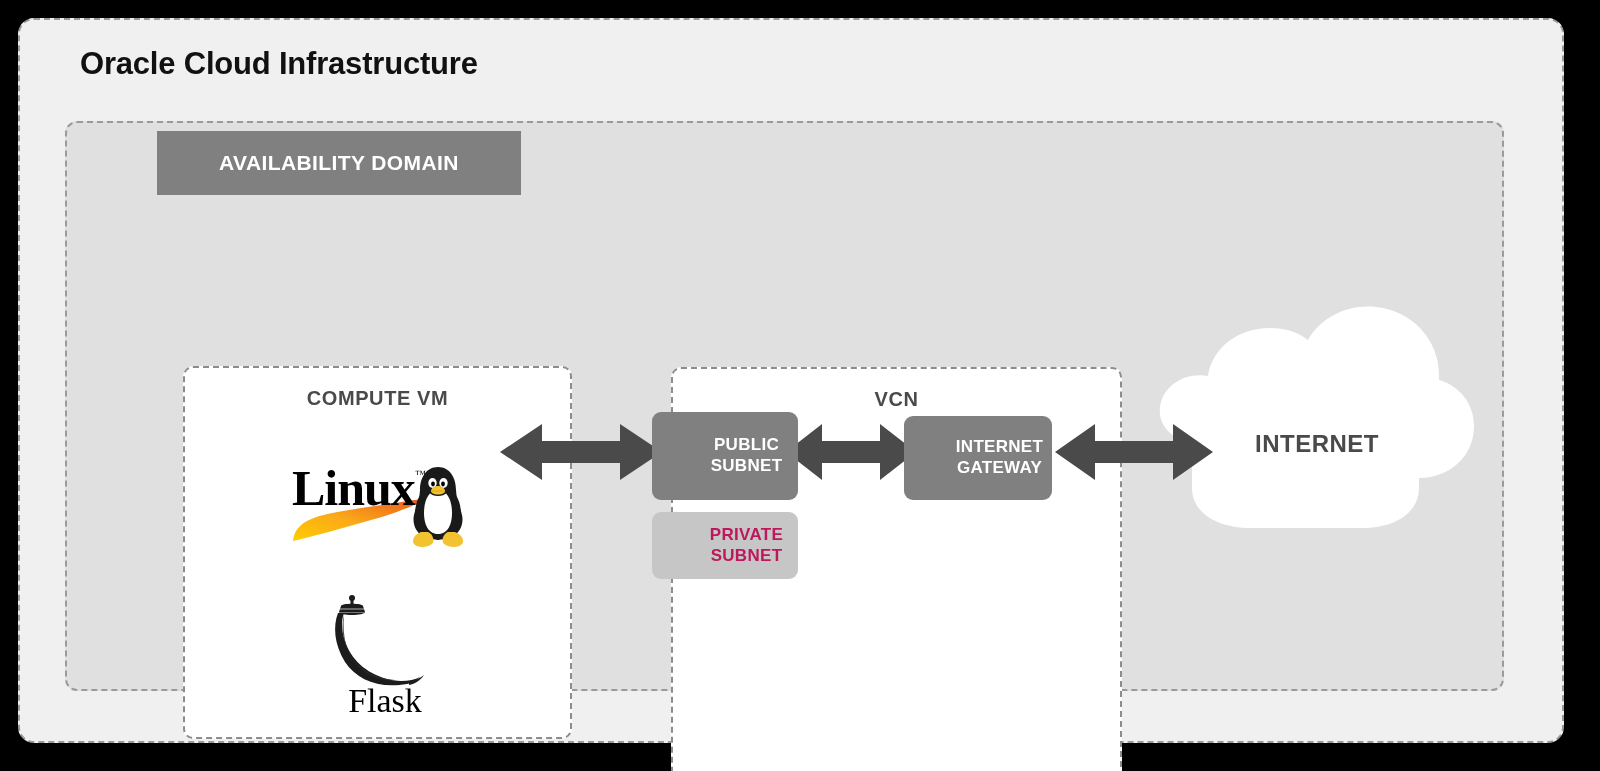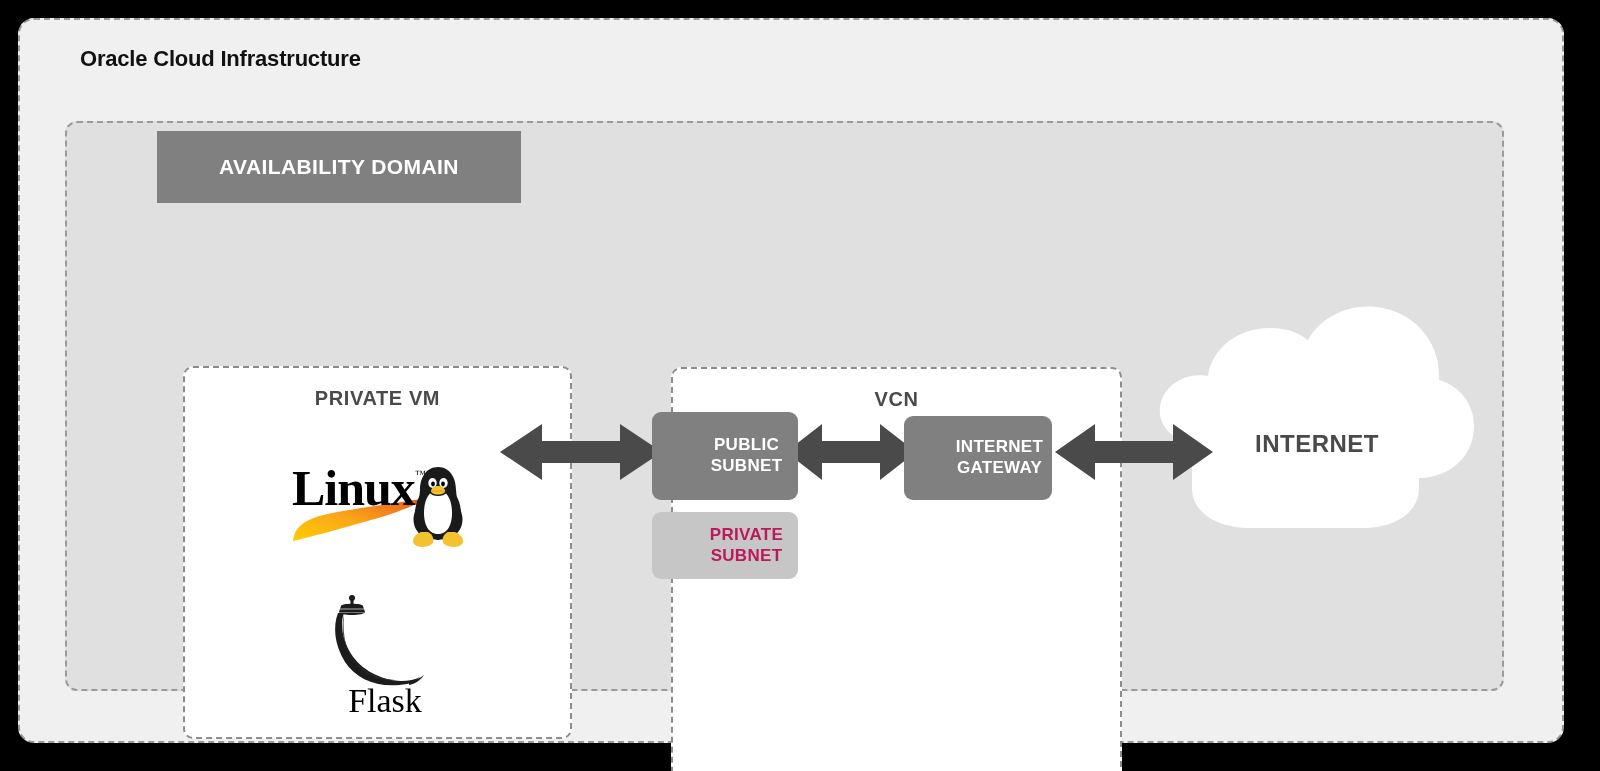--- a/index.html
+++ b/index.html
@@ -29,21 +29,21 @@
     height: 725px;
     background: #f0f0f0;
     border: 2px dashed #9a9a9a;
     border-radius: 16px;
     box-sizing: border-box;
   }
   #oci-title {
     position: absolute;
     left: 60px;
     top: 26px;
-    font-size: 22px;
+    font-size: 31px;
     font-weight: bold;
     color: #111111;
     letter-spacing: -0.2px;
     white-space: nowrap;
   }
 
   
   #ad-panel {
     position: absolute;
     left: 45px;
@@ -53,21 +53,21 @@
     background: #e0e0e0;
     border: 2px dashed #9a9a9a;
     border-radius: 12px;
     box-sizing: border-box;
   }
   #ad-label {
     position: absolute;
     left: 90px;
     top: 8px;
     width: 364px;
-    height: 72px;
+    height: 64px;
     background: #808080;
     display: flex;
     align-items: center;
     justify-content: center;
     color: #ffffff;
     font-size: 21px;
     font-weight: bold;
     letter-spacing: 0.4px;
   }
 
@@ -188,21 +188,21 @@
 
   <div id="oci-panel">
 
     <div id="oci-title">Oracle Cloud Infrastructure</div>
 
     <div id="ad-panel">
 
       <div id="ad-label">AVAILABILITY DOMAIN</div>
 
       <div id="compute-box" class="group-box">
-        <div id="compute-title" class="group-title">PRIVATE VM</div>
+        <div id="compute-title" class="group-title">COMPUTE VM</div>
 
         <div id="linux-logo" style="left:106px; top:90px;">
           <svg width="172" height="90" viewBox="0 0 172 90" xmlns="http://www.w3.org/2000/svg">
             <defs>
               <linearGradient id="swoosh" x1="0" y1="1" x2="1" y2="0">
                 <stop offset="0%" stop-color="#ffcc00"></stop>
                 <stop offset="45%" stop-color="#fba919"></stop>
                 <stop offset="100%" stop-color="#e8541d"></stop>
               </linearGradient>
             </defs>

